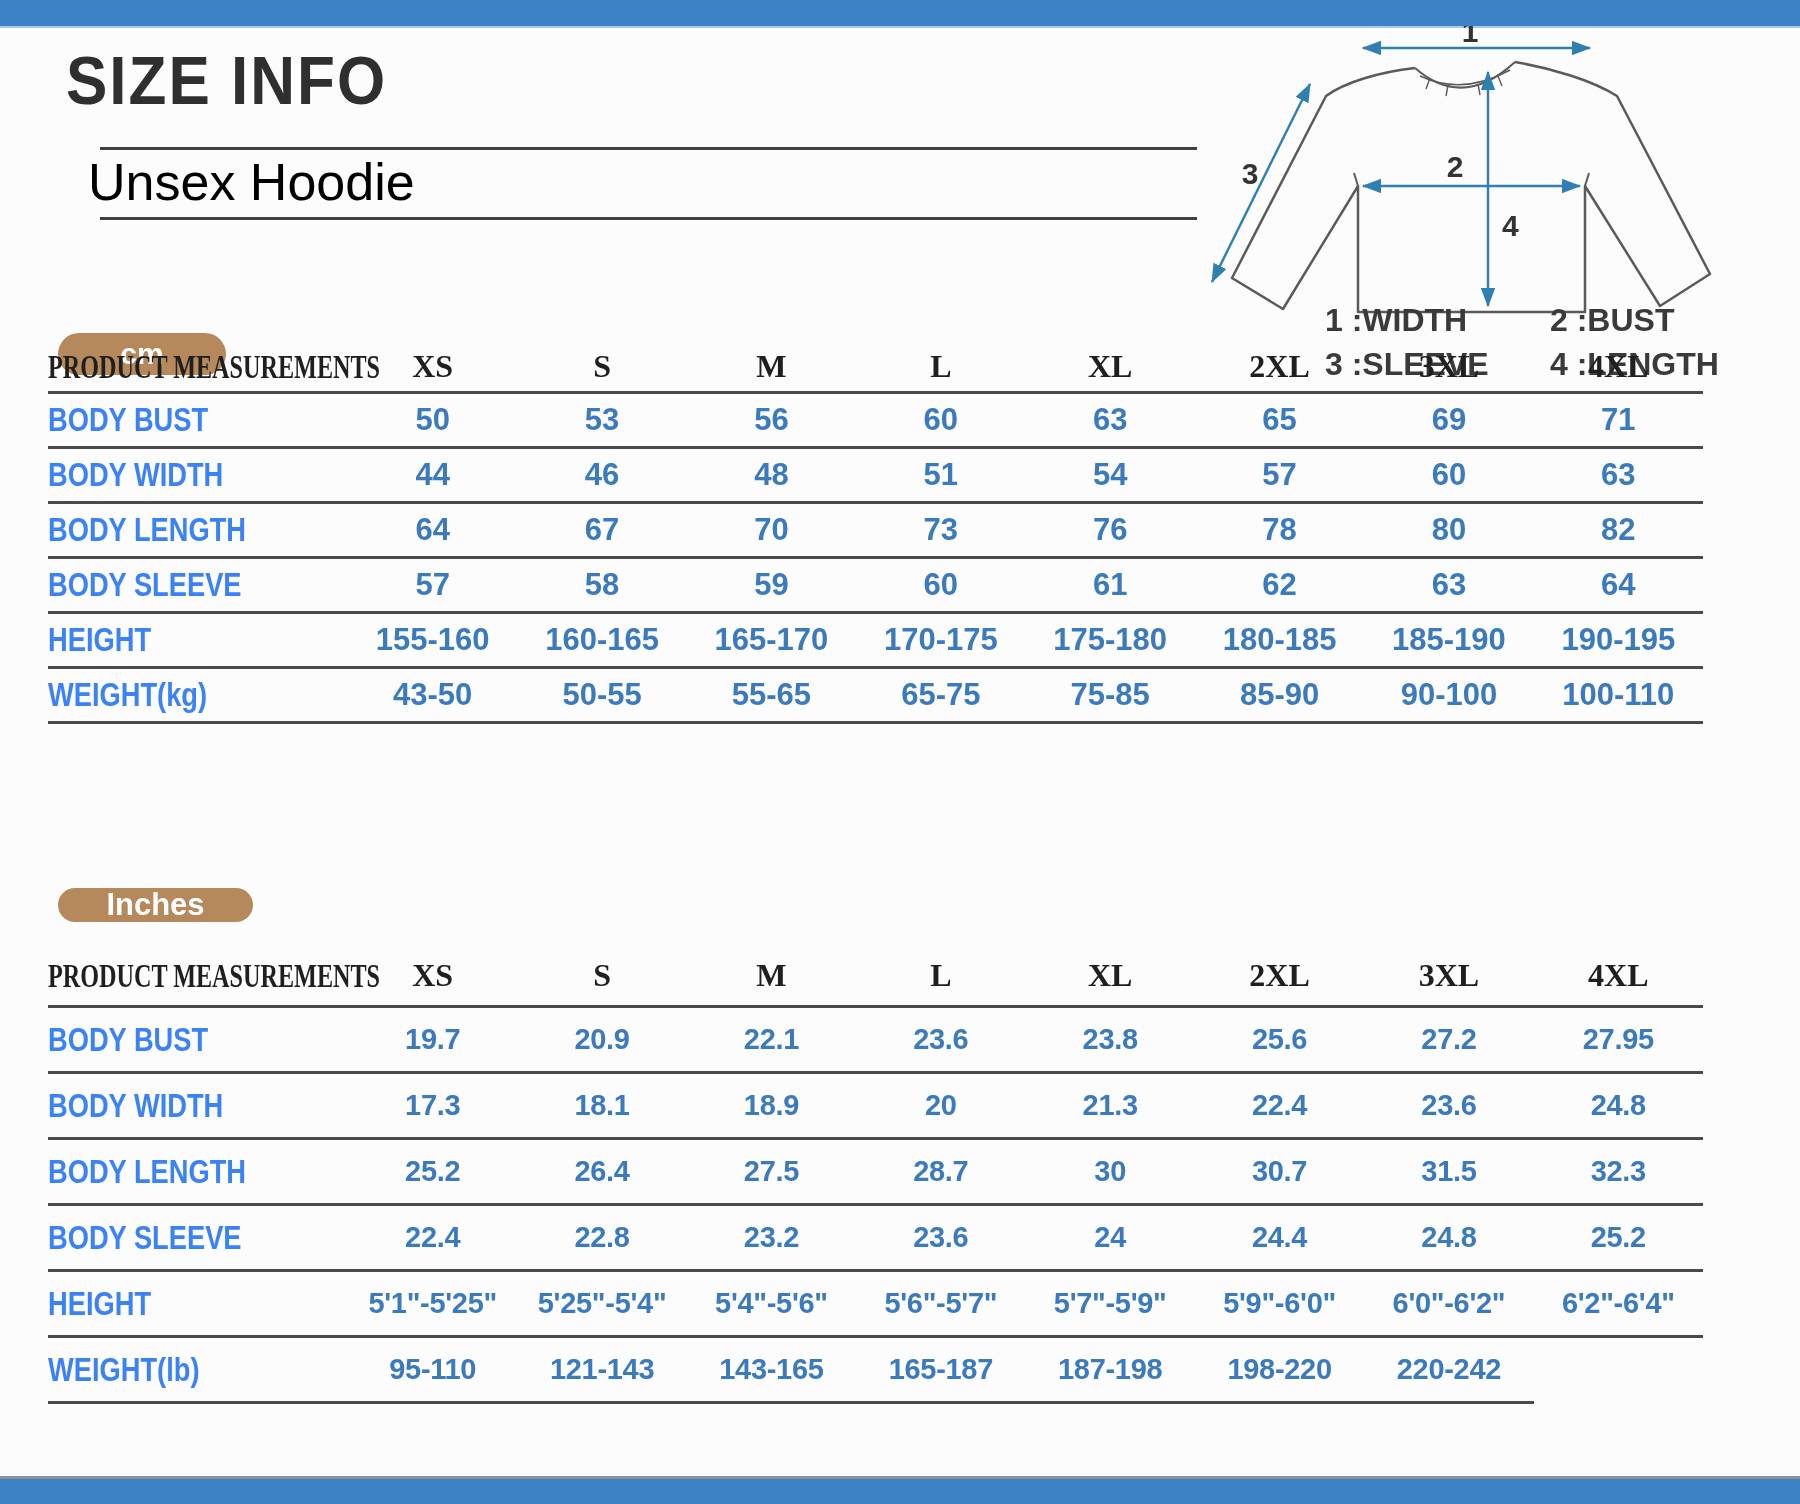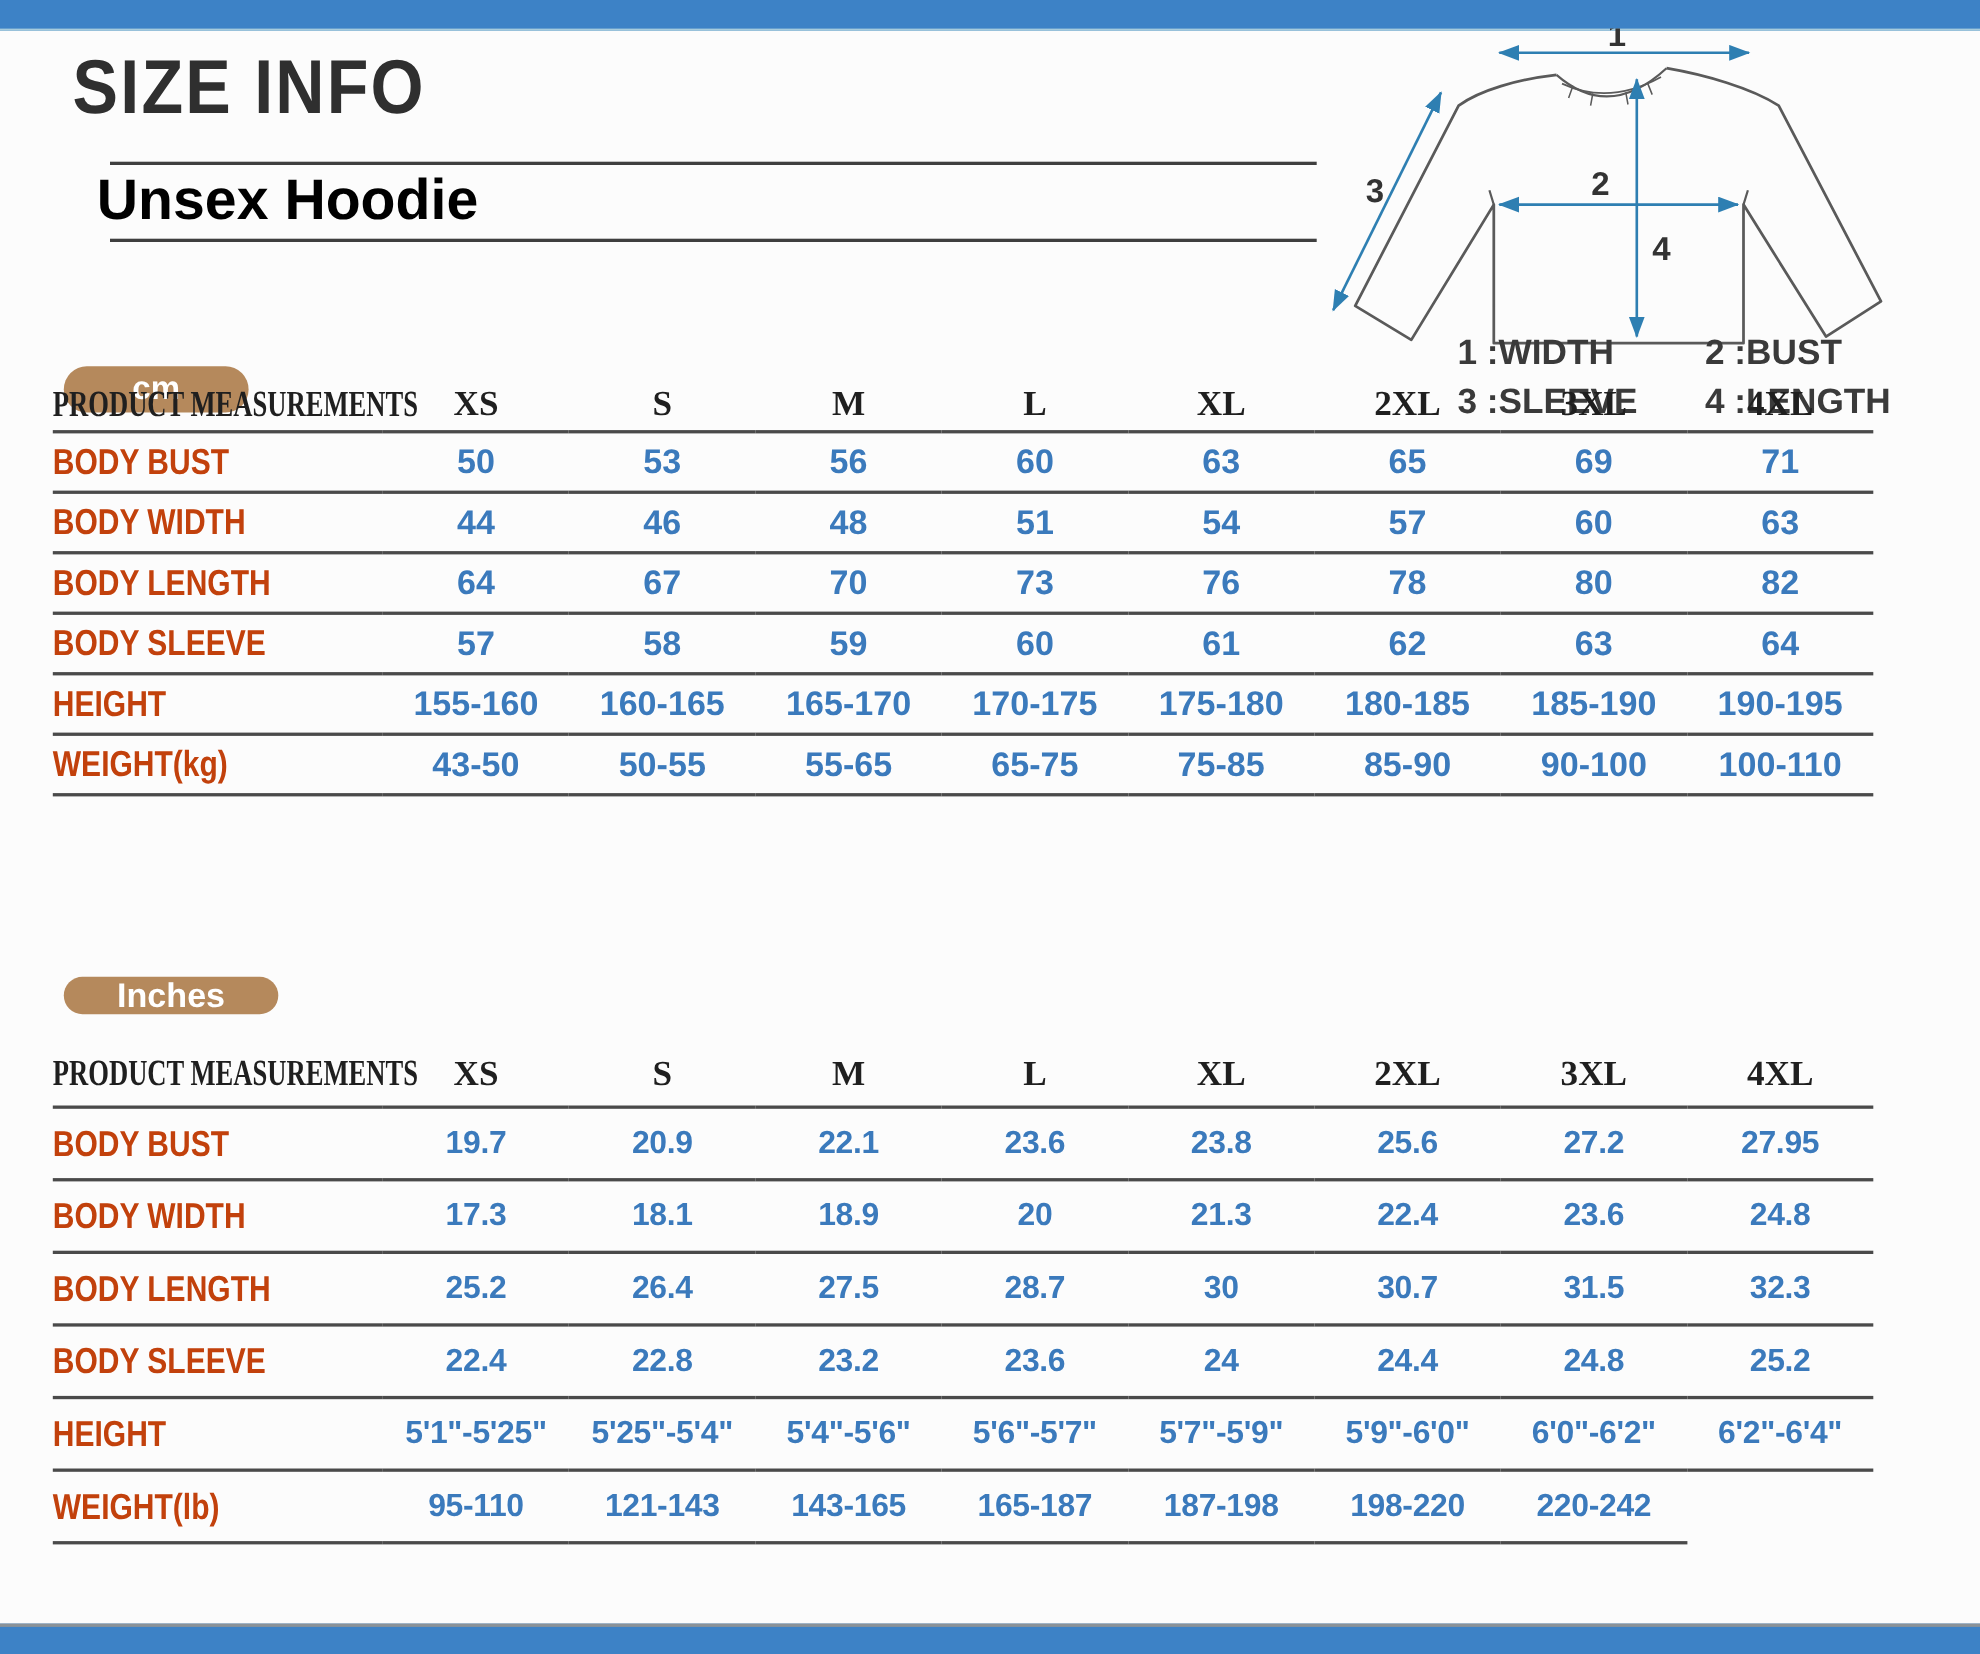--- a/index.html
+++ b/index.html
@@ -15,21 +15,20 @@
     position:absolute;left:66px;top:40px;font-size:62px;font-weight:bold;
     color:#2f2f2f;letter-spacing:2px;transform:scaleY(1.12);transform-origin:left top;
     white-space:nowrap;
   }
   .rule{position:absolute;height:3px;background:#3f3f3f;}
   .rule.r1{left:100px;top:147px;width:1097px;}
   .rule.r2{left:100px;top:217px;width:1097px;}
   .product-name{
     position:absolute;left:88px;top:152px;font-size:52px;color:#000;
     white-space:nowrap;
-    font-weight:bold;
   }
 
   .diagram{position:absolute;left:1130px;top:26px;width:640px;height:300px;}
   .legend{
     position:absolute;left:1325px;top:302px;display:grid;
     grid-template-columns:225px auto;row-gap:7px;
     font-size:32px;font-weight:bold;color:#3a3a3a;white-space:nowrap;
   }
 
   .badge{
@@ -46,21 +45,21 @@
   .t-cm{top:342px;grid-template-rows:52px repeat(6,55px);}
   .t-inches{top:946px;grid-template-rows:62px repeat(6,66px);}
   .cell{
     display:flex;align-items:center;border-bottom:3px solid #4a4a4a;
     overflow:visible;white-space:nowrap;
   }
   .cell.head{color:#1f1f1f;font-weight:bold;font-family:Liberation Serif, serif;}
   .cell.head.size-col{justify-content:center;font-size:32px;transform-origin:center;}
   .cell.head.label-col{font-size:31px;}
   .cell.head.label-col .sq{transform:scaleX(.78) scaleY(1.08);transform-origin:left center;}
-  .cell.row-label{color:#c2410c;font-weight:bold;font-size:31px;}
+  .cell.row-label{color:#3b82f6;font-weight:bold;font-size:31px;}
   .cell.row-label .sq{transform:scaleX(.88) scaleY(1.06);transform-origin:left center;}
   .cell.value{
     justify-content:center;color:#3b7abc;font-weight:bold;font-size:31px;
   }
   .t-inches .cell.value{font-size:29px;letter-spacing:-.3px;}
 
   svg text{font-family:"Liberation Sans",sans-serif;}
 </style>
 </head>
 <body>

